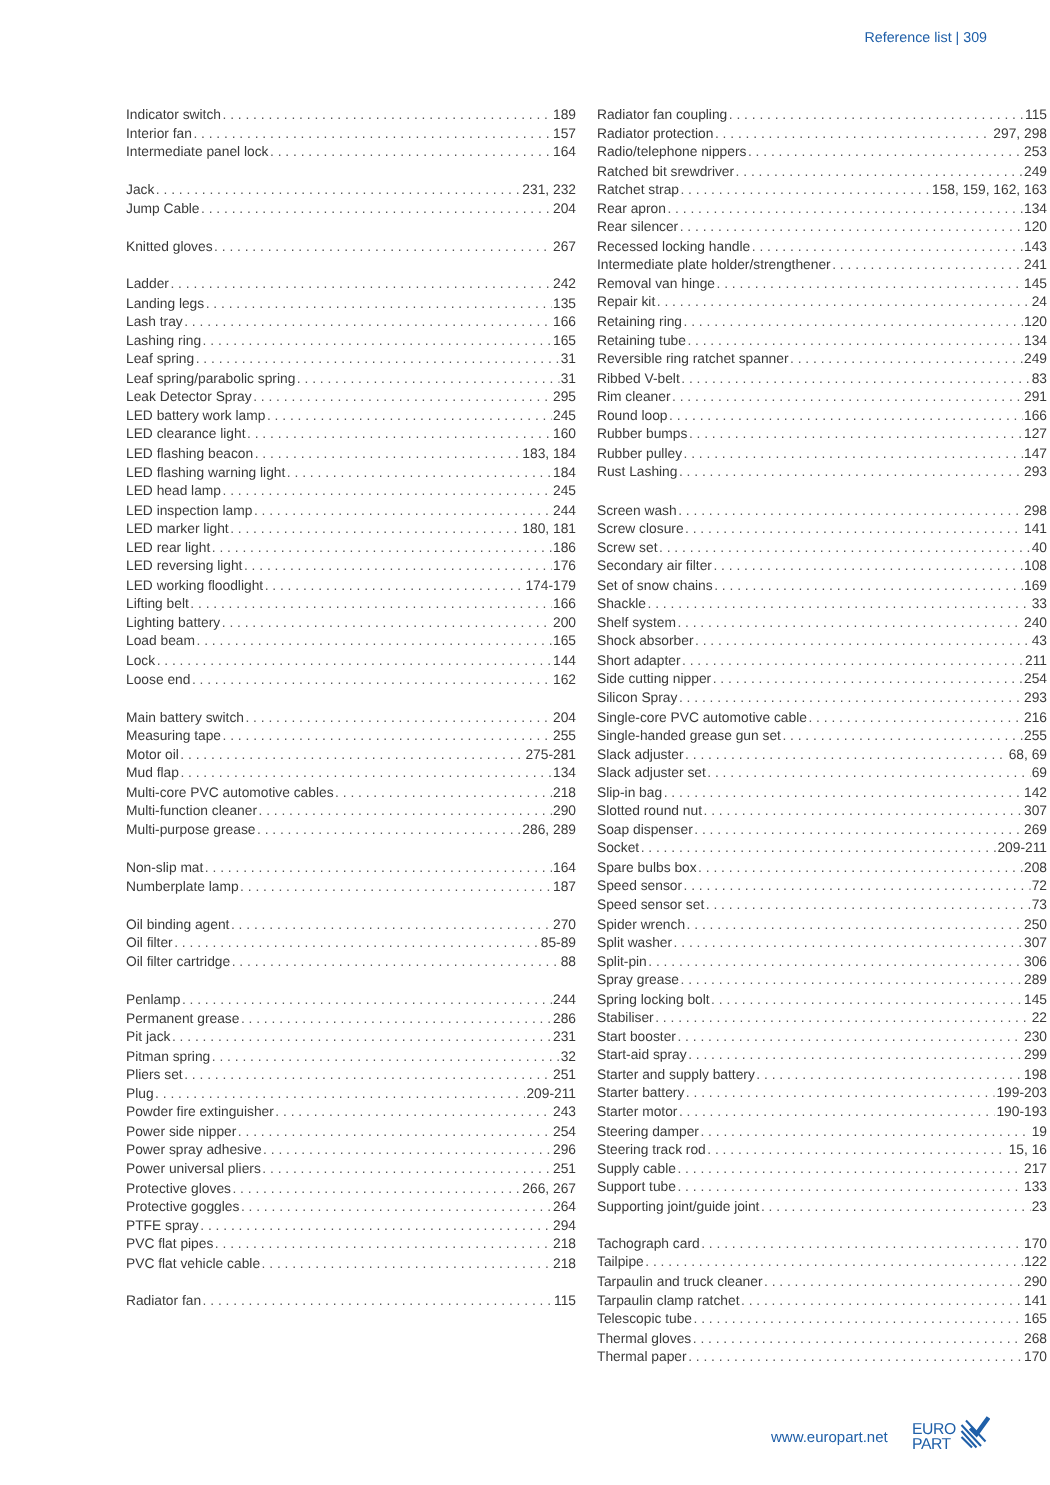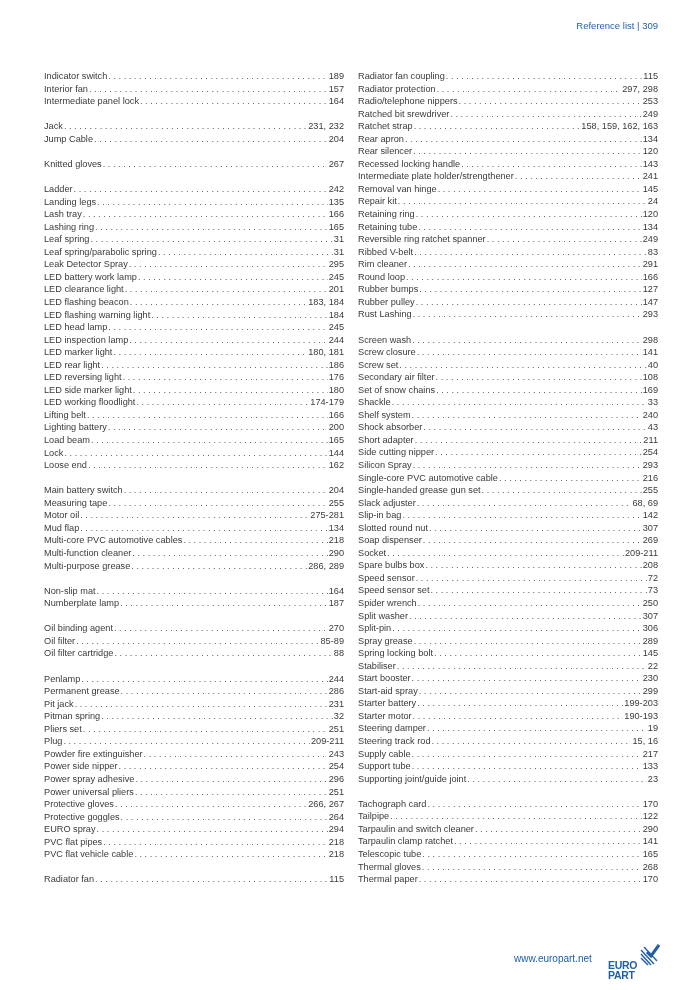--- a/index.html
+++ b/index.html
@@ -1,30 +1,30 @@
 <!DOCTYPE html>
 <html><head>
 <meta charset="utf-8">
 <style>
   html, body { margin: 0; padding: 0; background: #ffffff; }
   body { width: 700px; height: 990px; position: relative; overflow: hidden;
          font-family: "Liberation Sans", sans-serif; color: #3a3a3a; }
   .header { position: absolute; top: 20px; right: 42px; font-size: 9.5px; font-weight: normal; color: #1f5fa8; }
-  .col { position: absolute; top: 70px; width: 300px; font-size: 9.2px; }
+  .col { position: absolute; top: 70px; width: 300px; font-size: 9.2px; margin-left: 40px; }
   .col.left { left: 44px; }
   .col.right { left: 358px; }
   .group { margin-bottom: 12.6px; }
   .row { display: flex; align-items: baseline; height: 12.55px; line-height: 12.55px; white-space: nowrap; }
   .row .term { flex: 0 0 auto; }
   .row .dots { flex: 1 1 auto; overflow: hidden; letter-spacing: 1.3px; color: #555; margin: 0 1px; }
   .row .dots::before { content: ". . . . . . . . . . . . . . . . . . . . . . . . . . . . . . . . . . . . . . . . . . . . . . . . . . . . . . . . . . . . . . . . . . . . . . . . . . . . . . . . . . . . . . . . ."; letter-spacing: 0; }
   .row .page { flex: 0 0 auto; text-align: right; }
   .footer { position: absolute; bottom: 26px; left: 514px; font-size: 10px; color: #1f5fa8; }
   .logo { position: absolute; left: 608px; top: 944px; width: 50px; height: 26px; }
-  .logo .txt { position: absolute; left: 0; top: 16px; font-size: 10.5px; line-height: 10px; font-weight: bold; color: #1f5fa8; letter-spacing: -0.3px; }
+  .logo .txt { position: absolute; left: 0; top: 4px; font-size: 10.5px; line-height: 10px; font-weight: normal; color: #1f5fa8; letter-spacing: -0.3px; }
   .logo svg { position: absolute; left: 32px; top: 0; }
 </style>
 </head>
 <body>
 
 <div class="header">Reference list | 309</div>
 
 <div class="col left">
     <div class="group">
       <div class="row">
@@ -99,21 +99,21 @@
         <span class="page">295</span>
       </div>
       <div class="row">
         <span class="term">LED battery work lamp</span>
         <span class="dots"></span>
         <span class="page">245</span>
       </div>
       <div class="row">
         <span class="term">LED clearance light</span>
         <span class="dots"></span>
-        <span class="page">201</span>
+        <span class="page">160</span>
       </div>
       <div class="row">
         <span class="term">LED flashing beacon</span>
         <span class="dots"></span>
         <span class="page">183, 184</span>
       </div>
       <div class="row">
         <span class="term">LED flashing warning light</span>
         <span class="dots"></span>
         <span class="page">184</span>
@@ -137,25 +137,20 @@
         <span class="term">LED rear light</span>
         <span class="dots"></span>
         <span class="page">186</span>
       </div>
       <div class="row">
         <span class="term">LED reversing light</span>
         <span class="dots"></span>
         <span class="page">176</span>
       </div>
       <div class="row">
-        <span class="term">LED side marker light</span>
-        <span class="dots"></span>
-        <span class="page">180</span>
-      </div>
-      <div class="row">
         <span class="term">LED working floodlight</span>
         <span class="dots"></span>
         <span class="page">174-179</span>
       </div>
       <div class="row">
         <span class="term">Lifting belt</span>
         <span class="dots"></span>
         <span class="page">166</span>
       </div>
       <div class="row">
@@ -300,21 +295,21 @@
         <span class="term">Protective gloves</span>
         <span class="dots"></span>
         <span class="page">266, 267</span>
       </div>
       <div class="row">
         <span class="term">Protective goggles</span>
         <span class="dots"></span>
         <span class="page">264</span>
       </div>
       <div class="row">
-        <span class="term">EURO spray</span>
+        <span class="term">PTFE spray</span>
         <span class="dots"></span>
         <span class="page">294</span>
       </div>
       <div class="row">
         <span class="term">PVC flat pipes</span>
         <span class="dots"></span>
         <span class="page">218</span>
       </div>
       <div class="row">
         <span class="term">PVC flat vehicle cable</span>
@@ -498,20 +493,25 @@
         <span class="term">Single-handed grease gun set</span>
         <span class="dots"></span>
         <span class="page">255</span>
       </div>
       <div class="row">
         <span class="term">Slack adjuster</span>
         <span class="dots"></span>
         <span class="page">68, 69</span>
       </div>
       <div class="row">
+        <span class="term">Slack adjuster set</span>
+        <span class="dots"></span>
+        <span class="page">69</span>
+      </div>
+      <div class="row">
         <span class="term">Slip-in bag</span>
         <span class="dots"></span>
         <span class="page">142</span>
       </div>
       <div class="row">
         <span class="term">Slotted round nut</span>
         <span class="dots"></span>
         <span class="page">307</span>
       </div>
       <div class="row">
@@ -573,20 +573,25 @@
         <span class="term">Start booster</span>
         <span class="dots"></span>
         <span class="page">230</span>
       </div>
       <div class="row">
         <span class="term">Start-aid spray</span>
         <span class="dots"></span>
         <span class="page">299</span>
       </div>
       <div class="row">
+        <span class="term">Starter and supply battery</span>
+        <span class="dots"></span>
+        <span class="page">198</span>
+      </div>
+      <div class="row">
         <span class="term">Starter battery</span>
         <span class="dots"></span>
         <span class="page">199-203</span>
       </div>
       <div class="row">
         <span class="term">Starter motor</span>
         <span class="dots"></span>
         <span class="page">190-193</span>
       </div>
       <div class="row">
@@ -620,21 +625,21 @@
         <span class="term">Tachograph card</span>
         <span class="dots"></span>
         <span class="page">170</span>
       </div>
       <div class="row">
         <span class="term">Tailpipe</span>
         <span class="dots"></span>
         <span class="page">122</span>
       </div>
       <div class="row">
-        <span class="term">Tarpaulin and switch cleaner</span>
+        <span class="term">Tarpaulin and truck cleaner</span>
         <span class="dots"></span>
         <span class="page">290</span>
       </div>
       <div class="row">
         <span class="term">Tarpaulin clamp ratchet</span>
         <span class="dots"></span>
         <span class="page">141</span>
       </div>
       <div class="row">
         <span class="term">Telescopic tube</span>

